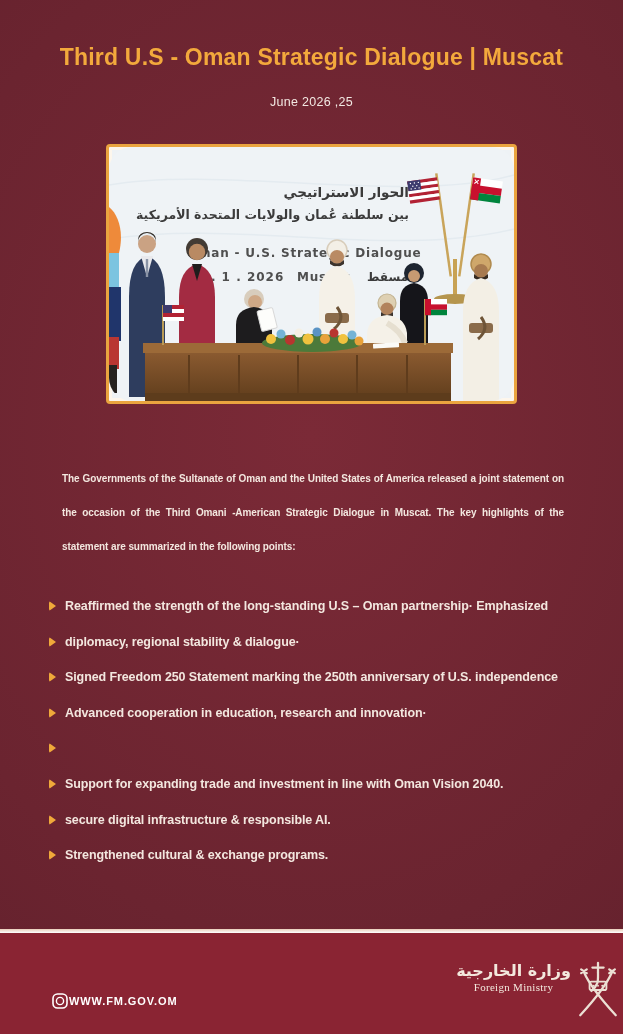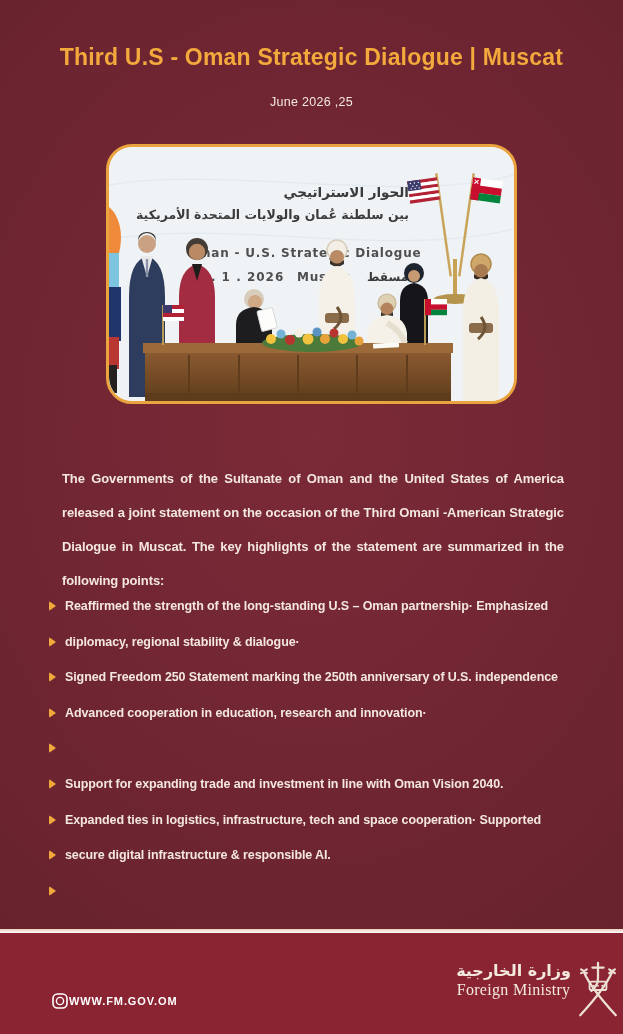--- a/index.html
+++ b/index.html
@@ -12,28 +12,28 @@
     position: absolute; top: 44px; left: 0; right: 0;
     text-align: center; color: #f3a93c; font-size: 23px; font-weight: bold;
     letter-spacing: 0.2px;
   }
   .page-date {
     position: absolute; top: 95px; left: 0; right: 0;
     text-align: center; color: #f2e8e2; font-size: 12.5px; letter-spacing: 0.3px;
   }
   .photo-frame {
     position: absolute; left: 106px; top: 144px; width: 405px; height: 254px;
-    border: 3px solid #eaa43f; border-radius: 26px; background: #eef2f5;
+    border: 3px solid #eaa43f; border-radius: 4px; background: #eef2f5;
     box-shadow: inset 0 0 0 3px #fdf6ec;
     overflow: hidden;
   }
   .photo-frame svg { display: block; border-radius: 23px; }
   .intro {
     position: absolute; left: 62px; top: 462px; width: 502px;
-    color: #f3e7df; font-size: 13px; font-weight: bold; line-height: 34px;
+    color: #f3e7df; font-size: 10px; font-weight: bold; line-height: 34px;
     text-align: justify; letter-spacing: -0.1px;
   }
   .bullets {
     position: absolute; left: 49px; top: 598px; width: 566px;
   }
   .bullet-row {
     display: flex; align-items: flex-start; height: 35.6px;
   }
   .bullet-marker {
     width: 0; height: 0; margin: 3px 9px 0 0; flex: none;
@@ -58,21 +58,21 @@
     position: absolute; left: 52px; top: 60px;
     display: flex; align-items: center; gap: 1px;
     color: #ffffff; font-size: 11px; font-weight: bold; letter-spacing: 0.9px;
   }
   .ministry {
     position: absolute; right: 4px; top: 28px;
     display: flex; align-items: flex-start; gap: 6px;
   }
   .ministry-text { text-align: center; color: #f3e8dd; }
   .ministry-arabic { font-family: "DejaVu Sans", sans-serif; font-size: 16px; font-weight: bold; line-height: 20px; }
-  .ministry-english { font-family: "Liberation Serif", serif; font-size: 16px; letter-spacing: 0.3px; }
+  .ministry-english { font-family: "Liberation Serif", serif; font-size: 11px; letter-spacing: 0.3px; }
 </style>
 </head>
 <body>
 
 <div class="page-title">Third U.S - Oman Strategic Dialogue | Muscat</div>
 <div class="page-date">June 2026 ,25</div>
 
 <div class="photo-frame">
   <svg width="405" height="254" viewBox="0 0 405 254" xmlns="http://www.w3.org/2000/svg">
     <defs>
@@ -269,32 +269,29 @@
 
   <div class="bullet-row">
     <span class="bullet-marker"></span>
   </div>
 
   <div class="bullet-row">
     <span class="bullet-marker"></span>
     <span class="bullet-text">Support for expanding trade and investment in line with Oman Vision 2040.</span>
   </div>
 
-  <div class="bullet-row">
-    <span class="bullet-marker"></span>
-    <span class="bullet-text">Expanded ties in logistics, infrastructure, tech and space cooperation· Supported</span>
-  </div>
 
   <div class="bullet-row">
     <span class="bullet-marker"></span>
     <span class="bullet-text">secure digital infrastructure &amp; responsible AI.</span>
   </div>
 
   <div class="bullet-row">
     <span class="bullet-marker"></span>
+    <span class="bullet-text">Strengthened cultural &amp; exchange programs.</span>
   </div>
 </div>
 
 <div class="footer-sep"></div>
 <div class="footer">
   <div class="website">
     <svg width="16" height="16" viewBox="0 0 16 16">
       <rect x="1" y="1" width="14" height="14" rx="4.5" fill="none" stroke="#ffffff" stroke-width="1.6"></rect>
       <circle cx="8" cy="8" r="3.6" fill="none" stroke="#ffffff" stroke-width="1.4"></circle>
     </svg>

